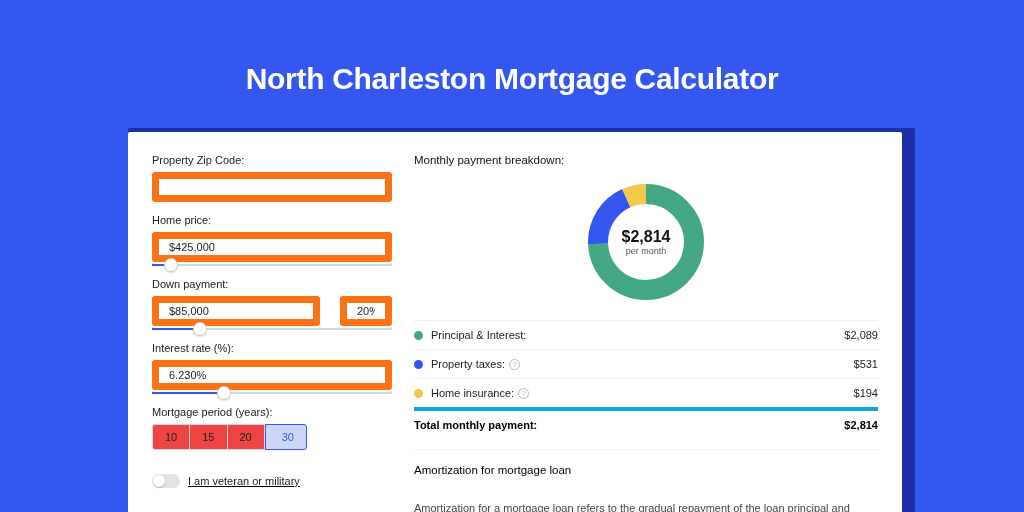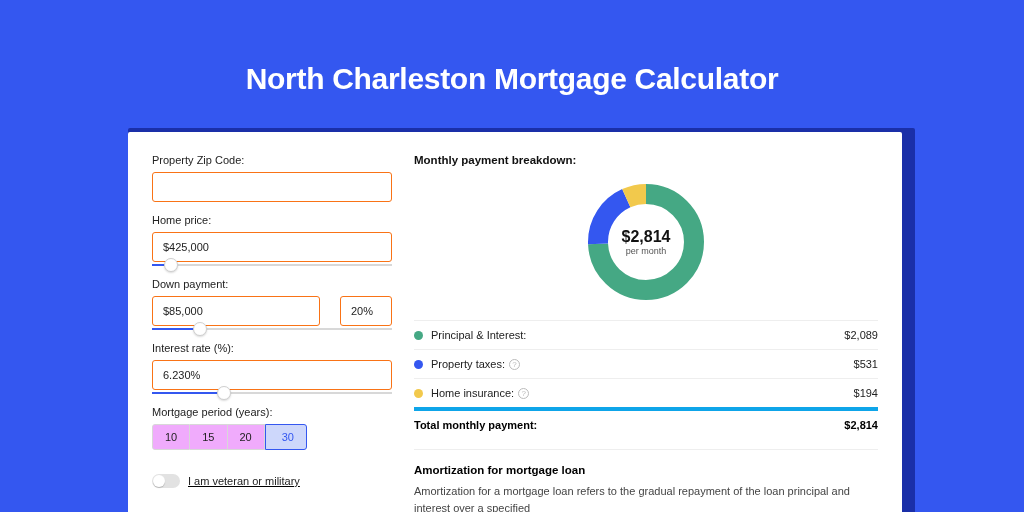--- a/index.html
+++ b/index.html
@@ -49,21 +49,21 @@
     flex: 1;
   }
   .field-label {
     font-size: 11px;
     color: #222;
     margin-bottom: 6px;
   }
   .field-input {
     width: 100%;
     height: 30px;
-    border: 1px solid #f97316;
+    border: 7px solid #f97316;
     border-radius: 3px;
     padding: 0 10px;
     font-size: 11px;
     color: #222;
     background: #fff;
   }
   .field-block { margin-bottom: 12px; }
   .slider-track {
     height: 2px;
     background: #d8d8d8;
@@ -86,21 +86,21 @@
     top: -6px;
     transform: translateX(-50%);
     box-shadow: 0 1px 2px rgba(0,0,0,.15);
   }
   .dp-row { display: flex; gap: 20px; }
   .dp-row .field-input:first-child { flex: 1; }
   .dp-pct { width: 52px; }
   .period-row { display: flex; gap: 0; }
   .period-btn {
     border: 1px solid #d8d8d8;
-    background: #f0abfc;
+    background: #ef4444;
     font-size: 11px;
     padding: 6px 12px;
     cursor: pointer;
     color: #222;
   }
   .period-btn + .period-btn { border-left: none; }
   .period-btn:first-child { border-radius: 3px 0 0 3px; }
   .period-btn:last-child  { border-radius: 0 3px 3px 0; padding-left: 16px; }
   .period-btn.active {
     background: #cdd7fb;
@@ -127,21 +127,21 @@
     width: 12px; height: 12px;
     background: #fff;
     border-radius: 50%;
     top: 1px; left: 1px;
     box-shadow: 0 1px 1px rgba(0,0,0,.2);
   }
   .toggle-label { font-size: 11px; color: #222; }
 
   .section-title {
     font-size: 11.5px;
-    font-weight: 700;
+    font-weight: 400;
     color: #111;
     margin-bottom: 8px;
   }
   .chart-wrap {
     display: flex;
     justify-content: center;
     padding: 8px 0 18px 0;
   }
   .donut { position: relative; width: 120px; height: 120px; }
   .donut svg { transform: rotate(-90deg); }
@@ -183,21 +183,21 @@
     font-size: 11px;
     font-weight: 700;
   }
   .legend-total .legend-val { margin-left: auto; }
 
   .amort {
     border-top: 1px solid #eee;
     margin-top: 10px;
     padding-top: 14px;
   }
-  .amort-title { font-size: 11.5px; font-weight: 700; margin-bottom: 7px; }
+  .amort-title { font-size: 11.5px; font-weight: 400; margin-bottom: 24px; }
   .amort-text  { font-size: 11px; color: #444; line-height: 1.5; }
 </style>
 </head>
 <body>
 
 <div class="hero-title">North Charleston Mortgage Calculator</div>
 
 <div class="shadow"></div>
 
 <div class="card">

